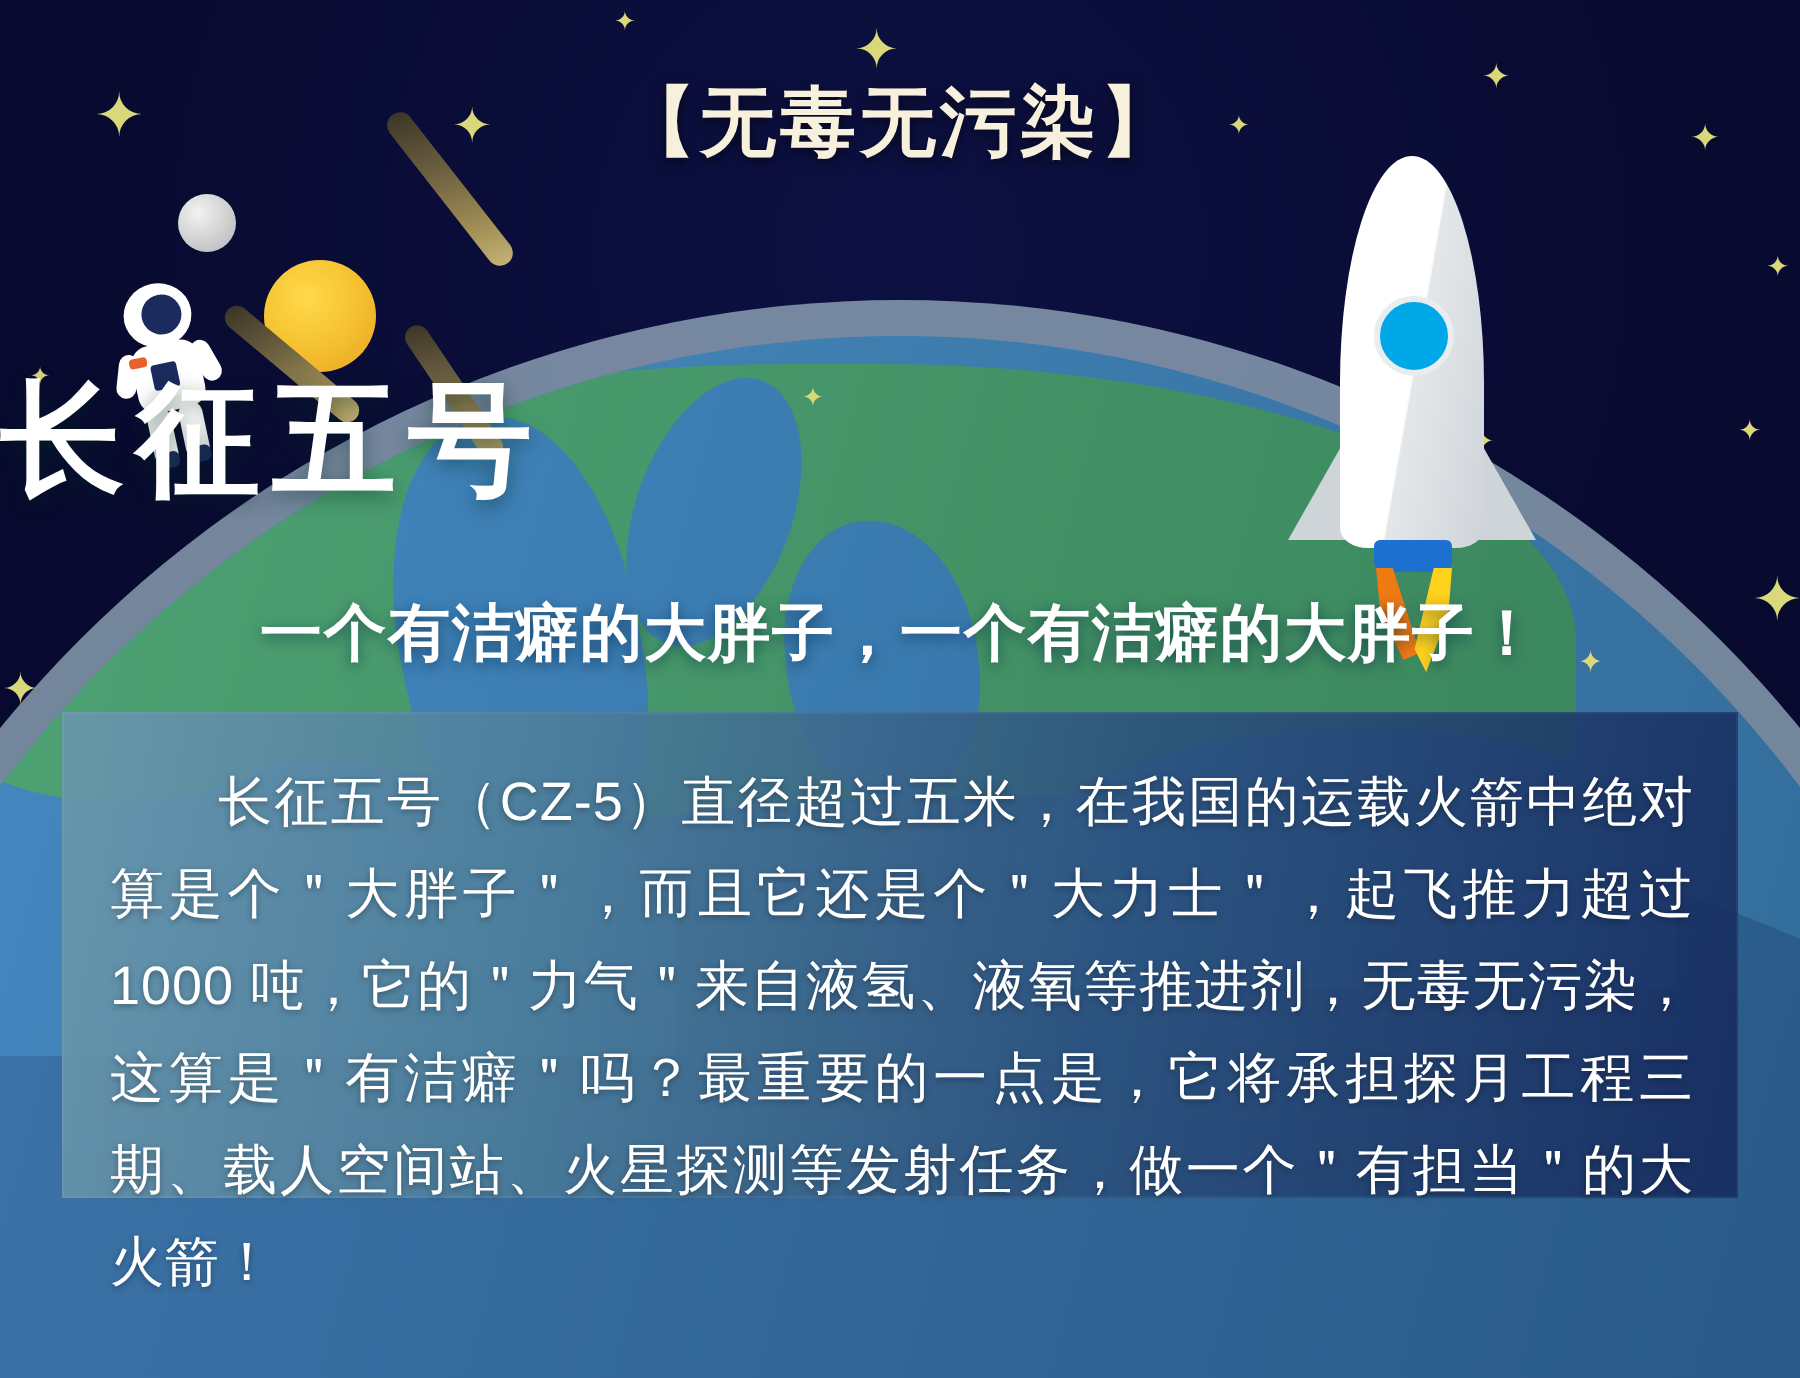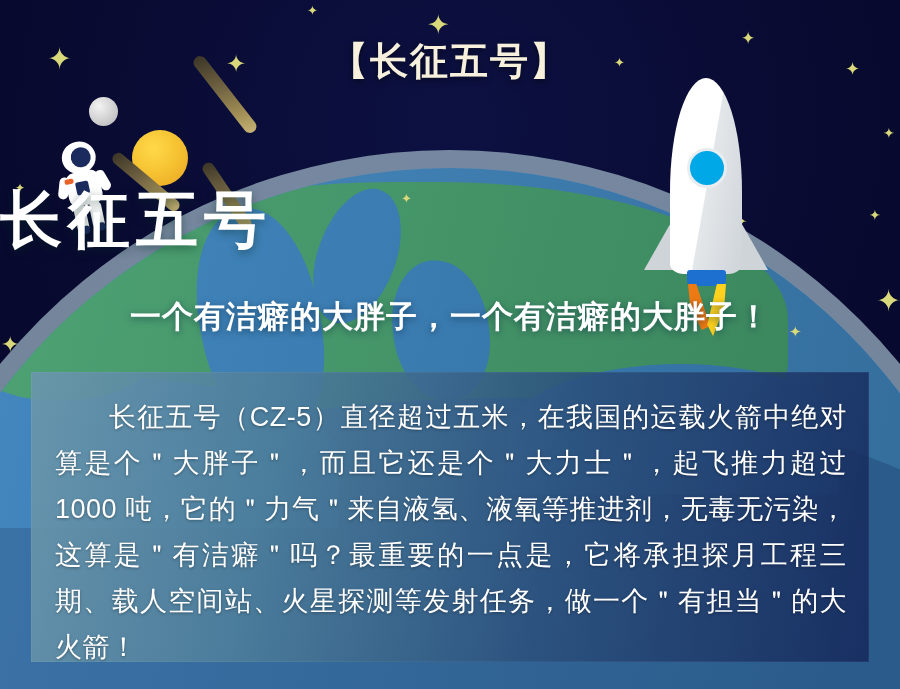--- a/index.html
+++ b/index.html
@@ -126,21 +126,21 @@
   .a-arm.r{left:42px;top:32px;transform:rotate(-18deg);}
   .a-leg{position:absolute;width:12px;height:28px;background:#ffffff;border-radius:5px;}
   .a-leg.l{left:12px;top:62px;}
   .a-leg.r{left:28px;top:62px;}
   .a-boot{position:absolute;width:12px;height:8px;background:#1b2b5e;border-radius:3px;}
   .a-boot.l{left:12px;top:84px;}
   .a-boot.r{left:28px;top:84px;}
 
   
   .panel{
-    position:absolute;left:31px;top:372px;width:838px;height:290px;
+    position:absolute;left:31px;top:356px;width:838px;height:243px;
     background:linear-gradient(100deg, rgba(106,150,172,.92) 0%, rgba(77,126,155,.90) 28%, rgba(43,80,124,.88) 62%, rgba(21,40,92,.86) 100%);
     box-shadow:0 0 0 1px rgba(255,255,255,.05) inset;
   }
   .panel-text{
     position:absolute;left:24px;right:22px;top:22px;
     color:#ffffff;font-size:27px;line-height:46px;letter-spacing:.5px;
     text-indent:54px;text-align:justify;
     text-shadow:0 1px 3px rgba(0,0,0,.35);
     font-family:"Liberation Sans","DejaVu Sans",sans-serif;
   }
@@ -209,21 +209,21 @@
     <div class="r-fin right"></div>
     <div class="r-body"></div>
     <div class="r-window"></div>
     <div class="r-base"></div>
     <div class="flame">
       <div class="flame-o"></div>
       <div class="flame-y"></div>
     </div>
   </div>
 
-  <div class="kicker">【长征五号】</div>
+  <div class="kicker">【无毒无污染】</div>
   <div class="headline">长征五号</div>
   <div class="subhead">一个有洁癖的大胖子，一个有洁癖的大胖子！</div>
 
   <div class="panel">
     <div class="panel-text">长征五号（CZ-5）直径超过五米，在我国的运载火箭中绝对算是个＂大胖子＂，而且它还是个＂大力士＂，起飞推力超过 1000 吨，它的＂力气＂来自液氢、液氧等推进剂，无毒无污染，这算是＂有洁癖＂吗？最重要的一点是，它将承担探月工程三期、载人空间站、火星探测等发射任务，做一个＂有担当＂的大火箭！</div>
   </div>
 
 </div>
 
 </body></html>

